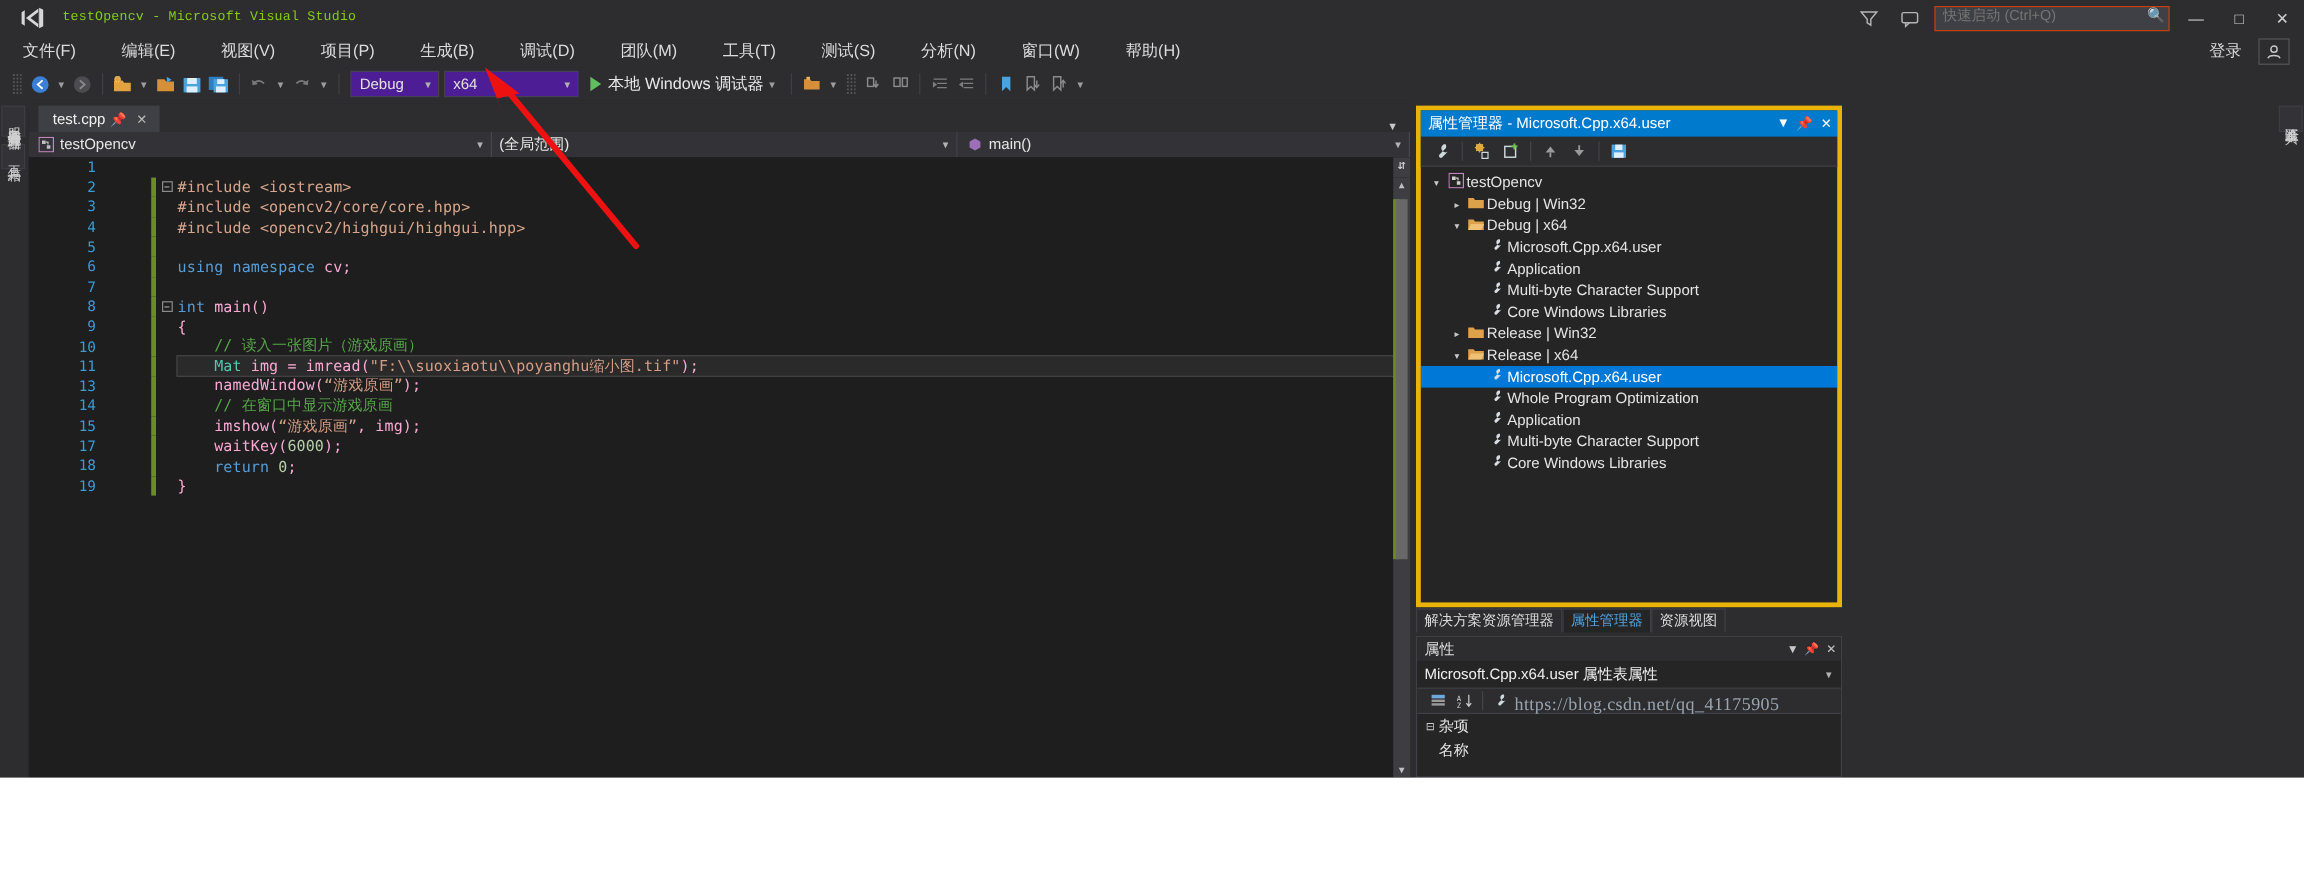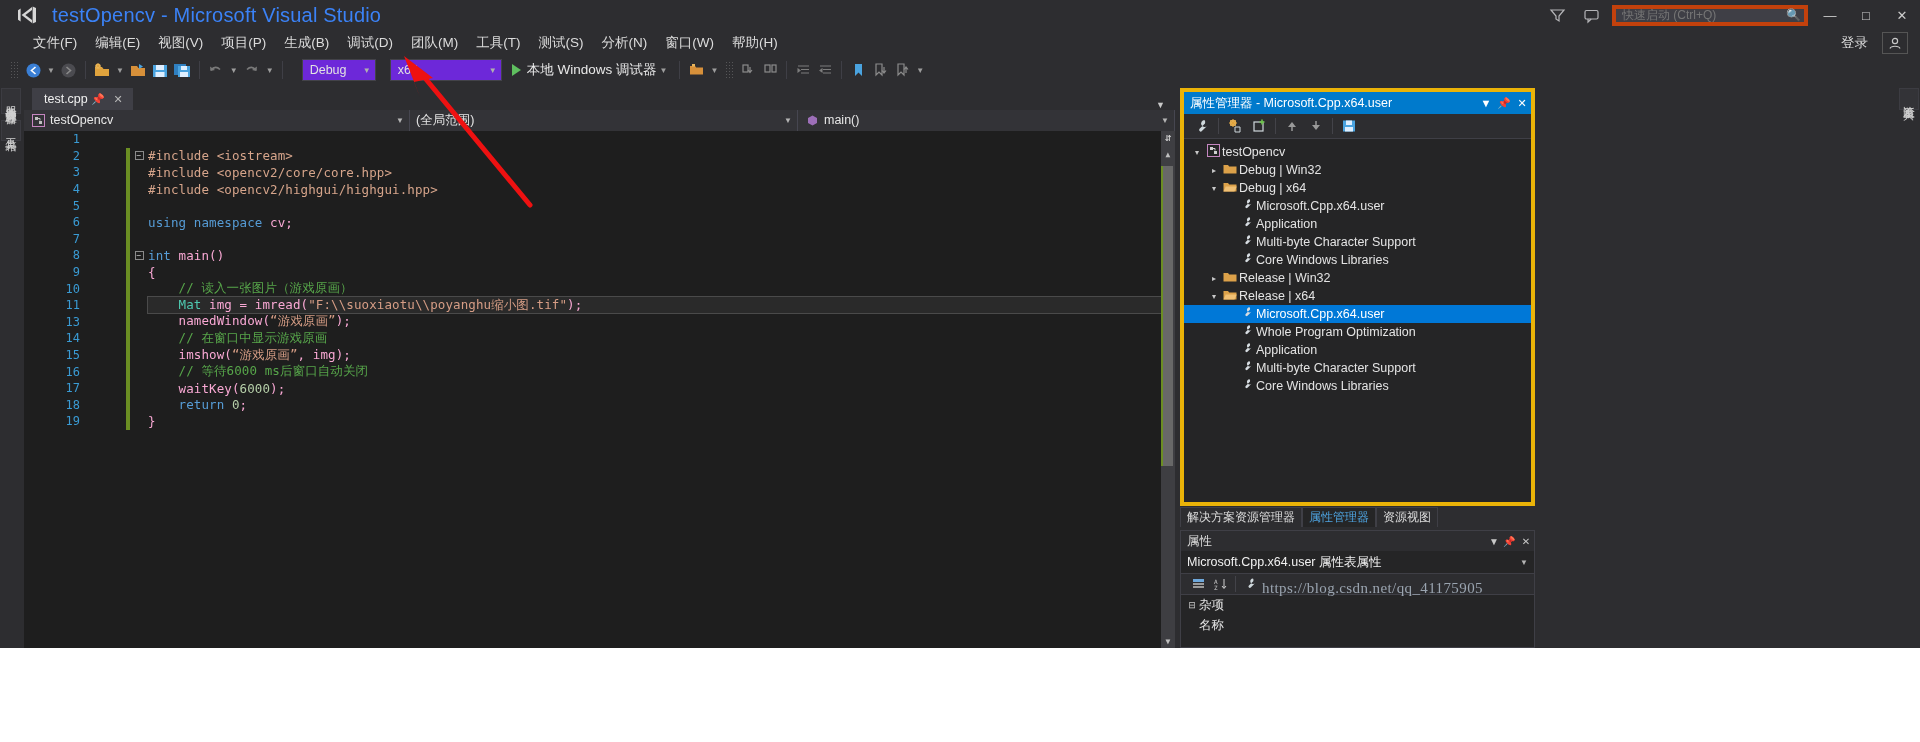--- a/index.html
+++ b/index.html
@@ -14,48 +14,48 @@
   
   .titlebar {
     position: absolute; left: 0; top: 0; width: 1920px; height: 30px;
     background: #2d2d30; display: flex; align-items: center;
   }
   .vs-logo {
     width: 22px; height: 22px; margin-left: 16px; margin-right: 14px;
     display: flex; align-items: center; justify-content: center;
   }
   .vs-logo svg { display: block; }
-  .title-text { color: #3b82f6; font-size: 20px; letter-spacing: .2px; }
+  .title-text { color: #84cc16; font-size: 11px; letter-spacing: .2px; font-family: Liberation Mono, monospace; }
   .title-right {
     position: absolute; right: 0; top: 0; height: 30px;
     display: flex; align-items: center;
   }
   .tb-icon {
     width: 34px; height: 30px; display: flex; align-items: center; justify-content: center;
     color: #b5b5b8;
   }
   .quick-launch {
-    width: 196px; height: 21px; background: #3f3f46; border: 4px solid #c2410c;
-    display: flex; align-items: flex-end; margin-right: 4px; margin-left: 4px;
+    width: 196px; height: 21px; background: #3f3f46; border: 1px solid #c2410c;
+    display: flex; align-items: flex-start; margin-right: 4px; margin-left: 4px;
   }
   .quick-launch input {
     flex: 1; background: transparent; border: 0; outline: 0;
     color: #9a9a9d; font-size: 12px; padding-left: 6px;
     font-family: "Liberation Sans", sans-serif;
   }
   .quick-launch .ql-ico { width: 20px; text-align: center; color: #b0b0b4; font-size: 12px; }
   .win-btn {
     width: 36px; height: 30px; display: flex; align-items: center; justify-content: center;
     color: #ccc; font-size: 13px;
   }
 
   
   .menubar {
     position: absolute; left: 0; top: 30px; width: 1920px; height: 26px;
-    background: #2d2d30; display: flex; align-items: center; padding-left: 24px;
+    background: #2d2d30; display: flex; align-items: center; padding-left: 10px; gap: 20px;
   }
   .menu-item {
     color: #dcdcdc; font-size: 13.5px; padding: 3px 9px; white-space: nowrap;
   }
   .menubar-right {
     position: absolute; right: 0; top: 30px; height: 26px;
     display: flex; align-items: center;
   }
   .login-text { color: #dcdcdc; font-size: 13.5px; padding: 3px 10px; }
   .account-box {
@@ -70,23 +70,23 @@
     background: #2d2d30; display: flex; align-items: center; padding-left: 6px;
   }
   .grip { width: 8px; height: 18px; margin: 0 4px; opacity: .45;
     background-image: radial-gradient(#888 35%, transparent 36%);
     background-size: 3px 3px; }
   .tb-sep { width: 1px; height: 18px; background: #3f3f46; margin: 0 5px; }
   .tbtn { height: 22px; min-width: 22px; display: flex; align-items: center; justify-content: center;
     color: #c4c4c4; padding: 0 2px; }
   .caret { font-size: 8px; color: #9d9d9d; padding: 0 3px; }
   .combo {
-    height: 22px; background: #6d28d9; border: 1px solid #434349;
+    height: 22px; background: #4c1d95; border: 1px solid #434349;
     display: flex; align-items: center; color: #e2e2e2; font-size: 12.5px;
-    padding-left: 7px; margin-left: 14px;
+    padding-left: 7px; margin-left: 4px;
   }
   .combo .cval { flex: 1; }
   .combo .cdrop { width: 16px; text-align: center; font-size: 8px; color: #b0b0b0; }
   #combo-config { width: 74px; }
   #combo-platform { width: 112px; }
   .run-btn { display: flex; align-items: center; height: 22px; padding: 0 4px; margin-left: 6px; }
   .run-tri {
     width: 0; height: 0; border-left: 9px solid #5fbf5f;
     border-top: 6px solid transparent; border-bottom: 6px solid transparent;
     margin-right: 6px;
@@ -602,28 +602,20 @@
         </div>
         <div class="code-line">
           <span class="gutter-num">15</span>
           <span class="change-bar cb-green"></span>
           <span class="fold-col">
             <span class="fold-dash"></span>
           </span>
           <span class="code-text"><span class="tk-plain">    imshow(</span><span class="tk-str">“游戏原画”</span><span class="tk-plain">, img);</span></span>
         </div>
         <div class="code-line">
-          <span class="gutter-num">16</span>
-          <span class="change-bar cb-green"></span>
-          <span class="fold-col">
-            <span class="fold-dash"></span>
-          </span>
-          <span class="code-text"><span class="tk-cmt">    // 等待6000 ms后窗口自动关闭</span></span>
-        </div>
-        <div class="code-line">
           <span class="gutter-num">17</span>
           <span class="change-bar cb-green"></span>
           <span class="fold-col">
             <span class="fold-dash"></span>
           </span>
           <span class="code-text"><span class="tk-plain">    waitKey(</span><span class="tk-num">6000</span><span class="tk-plain">);</span></span>
         </div>
         <div class="code-line">
           <span class="gutter-num">18</span>
           <span class="change-bar cb-green"></span>

